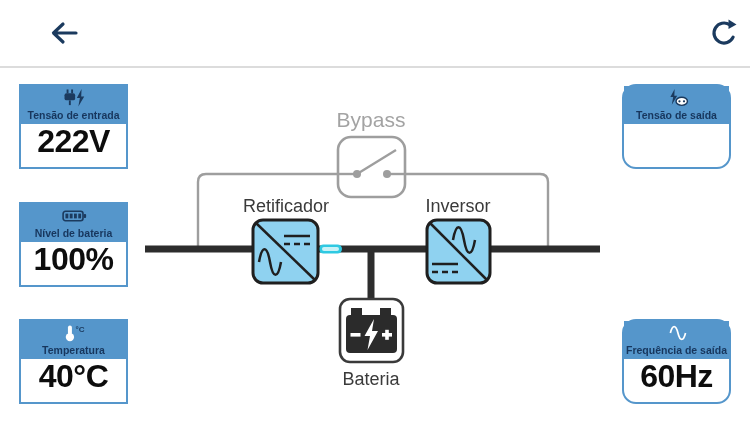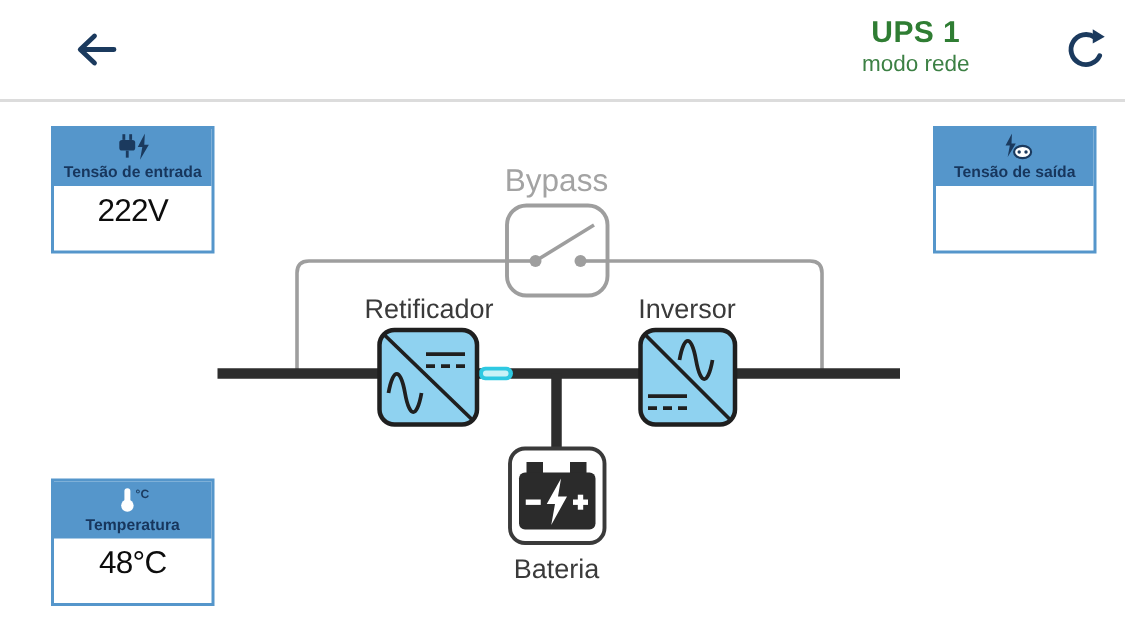--- a/index.html
+++ b/index.html
@@ -11,28 +11,28 @@
   .back-btn{position:absolute;left:42px;top:13px;width:44px;height:40px;background:none;border:none;
             padding:0;cursor:pointer;}
   .title-block{position:absolute;left:538px;top:11px;width:145px;text-align:center;line-height:1.15;}
   .page-title{font-size:20px;font-weight:bold;color:#2f7d33;letter-spacing:.3px;}
   .page-subtitle{font-size:15px;color:#3c8044;}
   .refresh-btn{position:absolute;left:702px;top:13px;width:44px;height:40px;background:none;border:none;
                padding:0;cursor:pointer;}
   
   .panel{position:absolute;width:109px;height:85px;box-sizing:border-box;border:2px solid #5596cb;
          background:#fff;}
-  .col-l{left:34px;} .col-r{left:622px;}
+  .col-l{left:19px;} .col-r{left:622px;border-radius:14px;}
   .row1{top:84px;} .row2{top:202px;} .row3{top:319px;}
   .panel-head{height:38px;background:#5596cb;display:flex;flex-direction:column;align-items:center;
               justify-content:flex-end;padding:3px 1px 3px;box-sizing:border-box;}
   .picon{height:19px;display:block;margin-bottom:2px;}
   .ptitle{font-size:10.5px;font-weight:600;color:#17365d;white-space:nowrap;}
   .pvalue{height:34px;display:flex;align-items:center;justify-content:center;
-          font-size:21px;font-weight:400;color:#0d0d0d;letter-spacing:-.5px;}
+          font-size:32px;font-weight:700;color:#0d0d0d;letter-spacing:-.5px;}
   
   .diagram{position:absolute;left:0;top:0;pointer-events:none;font-family:"Liberation Sans",sans-serif;}
   .gray-wire{stroke:#9e9e9e;stroke-width:2.4;fill:none;}
   .gray-box{stroke:#9e9e9e;stroke-width:2.6;fill:none;}
   .bus{stroke:#2d2d2d;stroke-width:7;fill:none;}
   .conv-box{fill:#8fd2f0;stroke:#1f1f1f;stroke-width:3;}
   .conv-line{stroke:#1f1f1f;stroke-width:2.5;fill:none;}
   .node-label{font-size:18px;fill:#3a3a3a;text-anchor:middle;}
   .bypass-label{font-size:21px;fill:#a3a3a3;text-anchor:middle;}
 </style>
@@ -40,24 +40,20 @@
 <body>
 
 <div class="screen">
 
   <div class="header">
     <button class="back-btn">
       <svg width="44" height="40" viewBox="0 0 44 40">
         <path d="M34,20 H12 M21,11 L11.5,20 L21,29" stroke="#1b3a5e" stroke-width="3.2" fill="none" stroke-linecap="round" stroke-linejoin="round"></path>
       </svg>
     </button>
-    <div class="title-block">
-      <div class="page-title">UPS 1</div>
-      <div class="page-subtitle">modo rede</div>
-    </div>
     <button class="refresh-btn">
       <svg width="44" height="40" viewBox="0 0 44 40">
         <path d="M27.7,11.8 A10,10 0 1 0 31.1,24.2" stroke="#1b3a5e" stroke-width="3.2" fill="none" stroke-linecap="round"></path>
         <polygon points="26.5,6.5 34.5,11.5 26.5,16" fill="#1b3a5e"></polygon>
       </svg>
     </button>
   </div>
 
   <svg class="diagram" width="750" height="422" viewBox="0 0 750 422">
 
@@ -116,40 +112,63 @@
         <rect x="17" y="0.5" width="2" height="4" fill="#1b3a5e"></rect>
         <rect x="10" y="4.5" width="11.2" height="7.5" rx="2" fill="#1b3a5e"></rect>
         <rect x="14.6" y="12" width="2" height="5" fill="#1b3a5e"></rect>
         <polygon points="28,0 23,9.5 26.2,9.5 24.6,18.5 30.8,8 27.6,8" fill="#1b3a5e"></polygon>
       </svg>
       <div class="ptitle">Tensão de entrada</div>
     </div>
     <div class="pvalue">222V</div>
   </div>
 
+  <div class="panel col-l row2">
+    <div class="panel-head">
+      <svg class="picon" width="40" height="19" viewBox="0 0 40 19">
+        <rect x="8.5" y="4.5" width="21" height="10" rx="2.5" fill="none" stroke="#1b3a5e" stroke-width="1.7"></rect>
+        <rect x="30.2" y="7.5" width="2.6" height="4" rx="1" fill="#1b3a5e"></rect>
+        <rect x="11" y="7" width="3" height="5" fill="#1b3a5e"></rect>
+        <rect x="15.5" y="7" width="3" height="5" fill="#1b3a5e"></rect>
+        <rect x="20" y="7" width="3" height="5" fill="#1b3a5e"></rect>
+        <rect x="24.5" y="7" width="3" height="5" fill="#1b3a5e"></rect>
+      </svg>
+      <div class="ptitle">Nível de bateria</div>
+    </div>
+    <div class="pvalue">100%</div>
+  </div>
 
   <div class="panel col-l row3">
     <div class="panel-head">
       <svg class="picon" width="40" height="19" viewBox="0 0 40 19">
         <rect x="13.6" y="1.5" width="4.2" height="10" rx="2.1" fill="#ffffff"></rect>
         <circle cx="15.7" cy="13.8" r="4.4" fill="#ffffff"></circle>
         <text x="21.5" y="8.5" font-size="8.5" font-weight="bold" fill="#1b3a5e" font-family="Liberation Sans, sans-serif">°C</text>
       </svg>
       <div class="ptitle">Temperatura</div>
     </div>
-    <div class="pvalue">48°C</div>
+    <div class="pvalue">40°C</div>
   </div>
 
   <div class="panel col-r row1">
     <div class="panel-head">
       <svg class="picon" width="40" height="19" viewBox="0 0 40 19">
         <polygon points="17.5,0 13,8.5 16,8.5 14.5,16.5 20.2,7 17.2,7" fill="#1b3a5e"></polygon>
         <ellipse cx="25" cy="13" rx="6" ry="4.3" fill="#ffffff" stroke="#1b3a5e" stroke-width="1.5"></ellipse>
         <circle cx="22.6" cy="13" r="1.2" fill="#1b3a5e"></circle>
         <circle cx="27.4" cy="13" r="1.2" fill="#1b3a5e"></circle>
       </svg>
       <div class="ptitle">Tensão de saída</div>
     </div>
   </div>
 
 
+  <div class="panel col-r row3">
+    <div class="panel-head">
+      <svg class="picon" width="40" height="19" viewBox="0 0 40 19">
+        <path d="M13,9.5 c2.2,-9 5.8,-9 8,0 c2.2,9 5.8,9 8,0" fill="none" stroke="#ffffff" stroke-width="1.8"></path>
+      </svg>
+      <div class="ptitle">Frequência de saída</div>
+    </div>
+    <div class="pvalue">60Hz</div>
+  </div>
 
 </div>
 
 </body></html>

